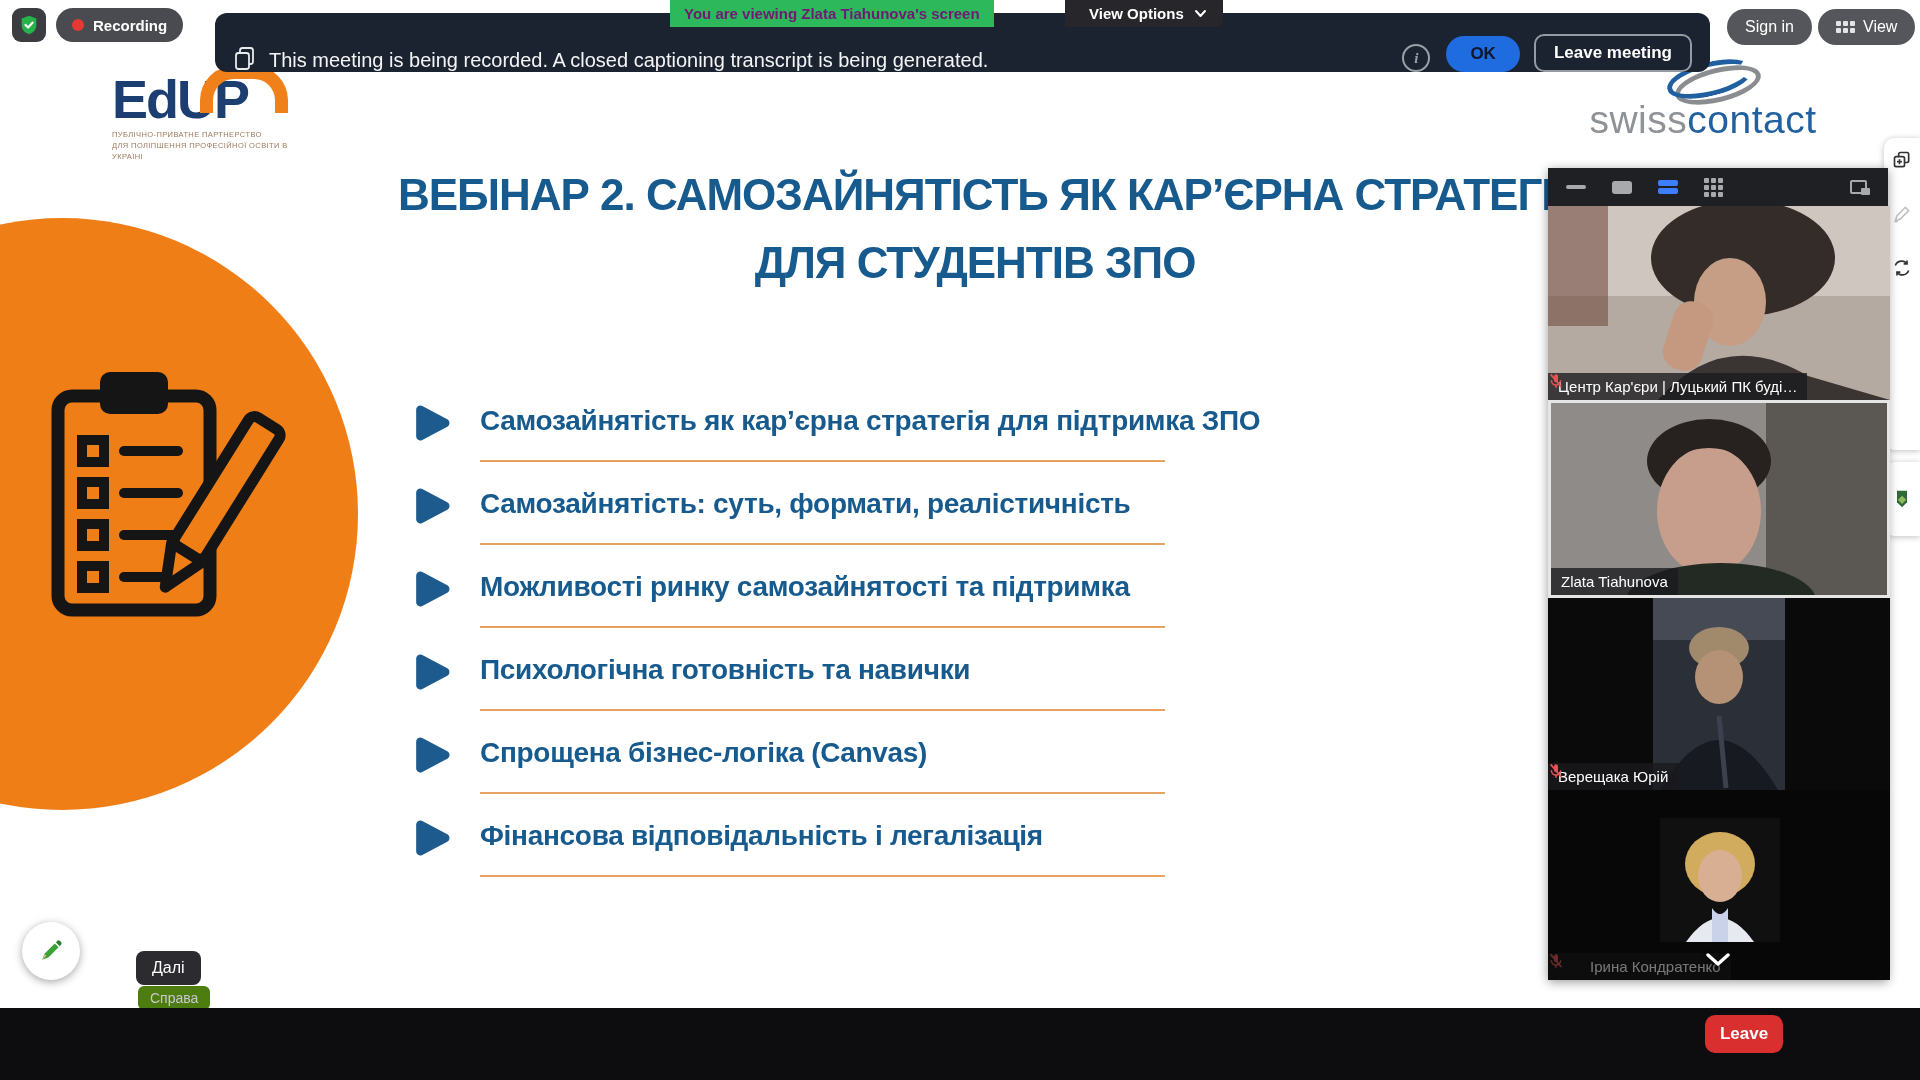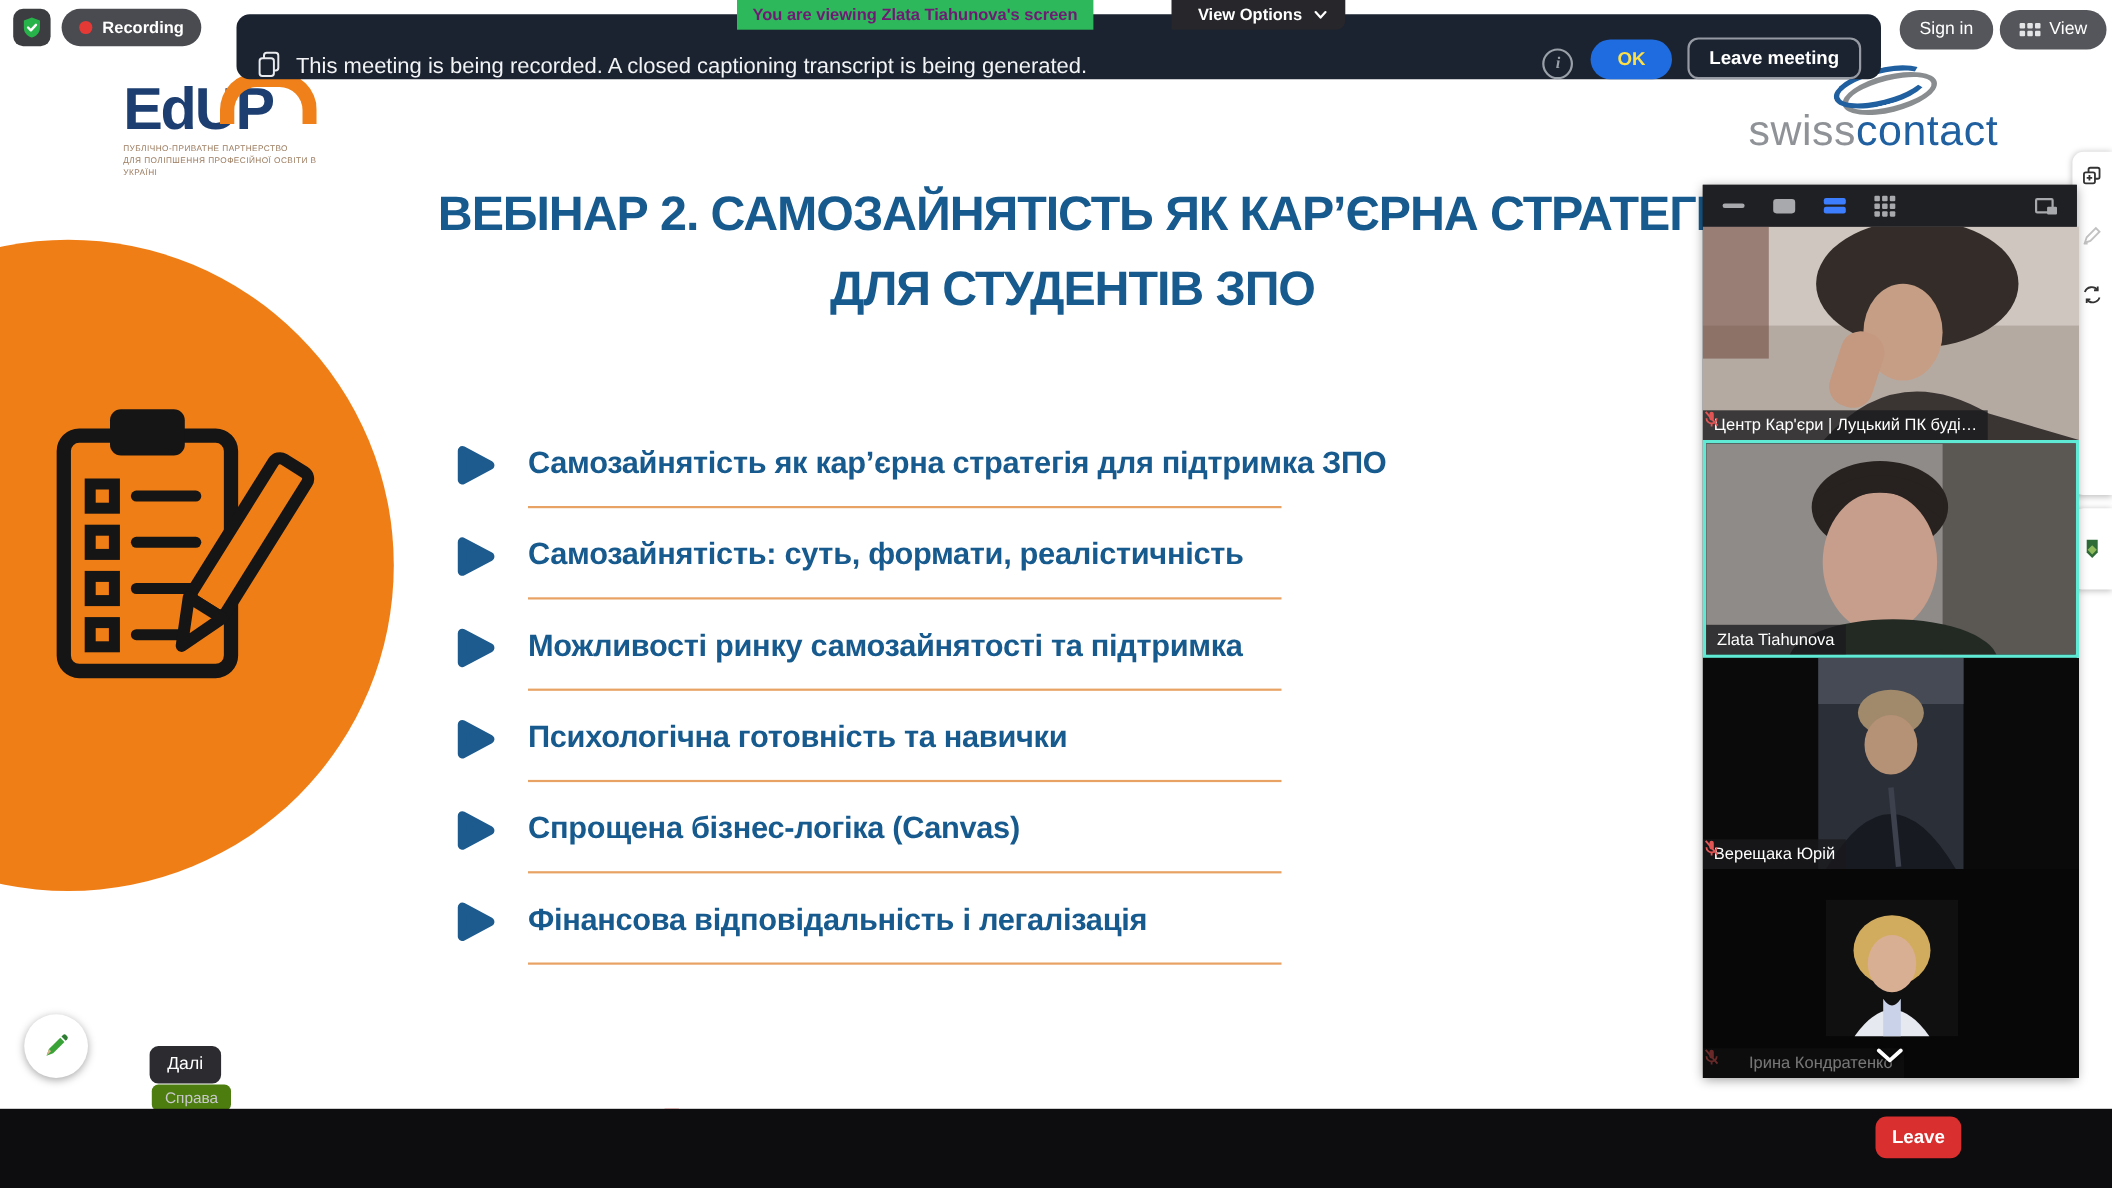--- a/index.html
+++ b/index.html
@@ -6,21 +6,21 @@
   #stage{position:relative;width:1920px;height:1080px;background:#ffffff;overflow:hidden;}
   .abs{position:absolute;}
 
   
   .shield-btn{left:12px;top:8px;width:34px;height:34px;background:#3c3d41;border-radius:9px;display:flex;align-items:center;justify-content:center;}
   .recording-pill{left:56px;top:8px;height:34px;background:#4a4b50;border-radius:17px;display:flex;align-items:center;gap:9px;padding:0 16px;color:#fff;font-size:15px;font-weight:bold;}
   .rec-dot{width:12px;height:12px;border-radius:50%;background:#e53935;}
   .notice-bar{left:215px;top:13px;width:1495px;height:59px;background:#1b2330;border-radius:12px;display:flex;align-items:flex-end;padding:0 18px;box-sizing:border-box;color:#f3f4f6;z-index:40;}
   .notice-text{font-size:20px;margin-left:12px;white-space:nowrap;overflow:hidden;flex:1;}
   .info-icon{width:24px;height:24px;border:2px solid #9aa0a8;border-radius:50%;color:#9aa0a8;font-size:15px;display:flex;align-items:center;justify-content:center;font-family:"Liberation Serif",serif;font-style:italic;font-weight:bold;margin-right:16px;flex:none;}
-  .ok-btn{background:#1f6ce0;color:#fde047;font-weight:bold;font-size:17px;border:none;border-radius:18px;padding:8px 24px;margin-right:14px;cursor:pointer;flex:none;}
+  .ok-btn{background:#1f6ce0;color:#0f172a;font-weight:bold;font-size:17px;border:none;border-radius:18px;padding:8px 24px;margin-right:14px;cursor:pointer;flex:none;}
   .leave-meeting-btn{background:transparent;color:#fff;font-weight:bold;font-size:17px;border:2px solid #969aa3;border-radius:10px;padding:7px 18px;cursor:pointer;flex:none;}
   .green-banner{left:670px;top:0;height:27px;background:#2db85c;color:#701a75;display:flex;align-items:center;padding:0 14px;font-size:15px;font-weight:bold;z-index:45;}
   .view-options{left:1065px;top:0;height:27px;background:#27272b;color:#fff;display:flex;align-items:center;gap:10px;padding:0 16px 0 24px;font-size:15px;font-weight:bold;border-radius:0 0 8px 0;z-index:45;cursor:pointer;}
   .top-right-pill{top:9px;height:36px;background:#55565b;border-radius:18px;color:#fff;font-size:16px;display:flex;align-items:center;gap:8px;padding:0 18px;cursor:pointer;z-index:46;}
   .signin{left:1727px;}
   .viewbtn{left:1818px;}
   .grid-icon{display:grid;grid-template-columns:repeat(3,5px);grid-auto-rows:5px;gap:2px;}
   .grid-icon span{background:#e3e4e6;border-radius:1px;}
 
   
@@ -55,21 +55,21 @@
   .vp-speaker{width:20px;height:13px;background:#a7a9ad;border-radius:3px;cursor:pointer;}
   .vp-strip{display:flex;flex-direction:column;gap:2px;cursor:pointer;}
   .vp-strip span{width:20px;height:6px;background:#3d7eff;border-radius:2px;}
   .vp-grid{display:grid;grid-template-columns:repeat(3,5px);grid-auto-rows:5px;gap:2px;cursor:pointer;}
   .vp-grid span{background:#a7a9ad;border-radius:1px;}
   .vp-popout{margin-left:auto;position:relative;width:20px;height:15px;cursor:pointer;}
   .vp-popout i{position:absolute;left:0;top:0;width:13px;height:10px;border:2.5px solid #a7a9ad;border-radius:2px;}
   .vp-popout b{position:absolute;right:0;bottom:0;width:9px;height:7px;background:#a7a9ad;border-radius:1px;}
   .tile{position:relative;width:342px;overflow:hidden;cursor:pointer;}
   .tile svg{position:absolute;left:0;top:0;}
-  .tile.active{box-sizing:border-box;border:3px solid #5eead4;}
+  .tile.active{box-sizing:border-box;border:3px solid #e5e5e5;}
   .name-bar{position:absolute;left:0;bottom:0;max-width:100%;display:inline-flex;align-items:center;gap:8px;background:rgba(26,26,28,.78);padding:5px 10px;color:#fff;font-size:15px;white-space:nowrap;overflow:hidden;z-index:3;}
   .name-bar.faded{opacity:.45;padding-left:42px;}
   .vp-chevron{position:absolute;left:50%;transform:translateX(-50%);bottom:12px;z-index:4;cursor:pointer;filter:drop-shadow(0 1px 2px rgba(0,0,0,.8));}
 
   
   .pencil-btn{left:22px;top:922px;width:58px;height:58px;border-radius:50%;background:#fff;box-shadow:0 2px 8px rgba(0,0,0,.35);display:flex;align-items:center;justify-content:center;z-index:25;cursor:pointer;}
   .tip-dali{left:136px;top:951px;background:#2b2b30;color:#fff;font-size:16px;border-radius:8px;padding:8px 16px;z-index:25;}
   .tip-sprava{left:138px;top:986px;background:#4d7c0f;color:#c9c9cc;font-size:14px;border-radius:6px;padding:4px 12px;z-index:5;}
 
   

